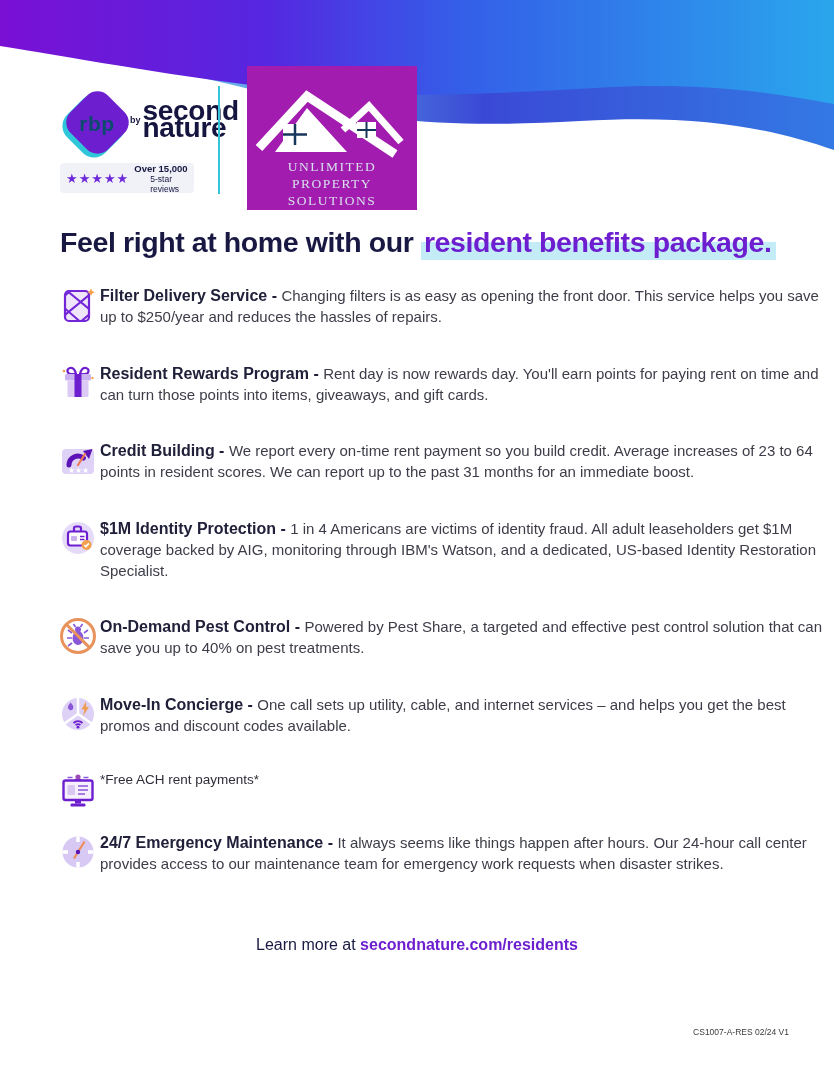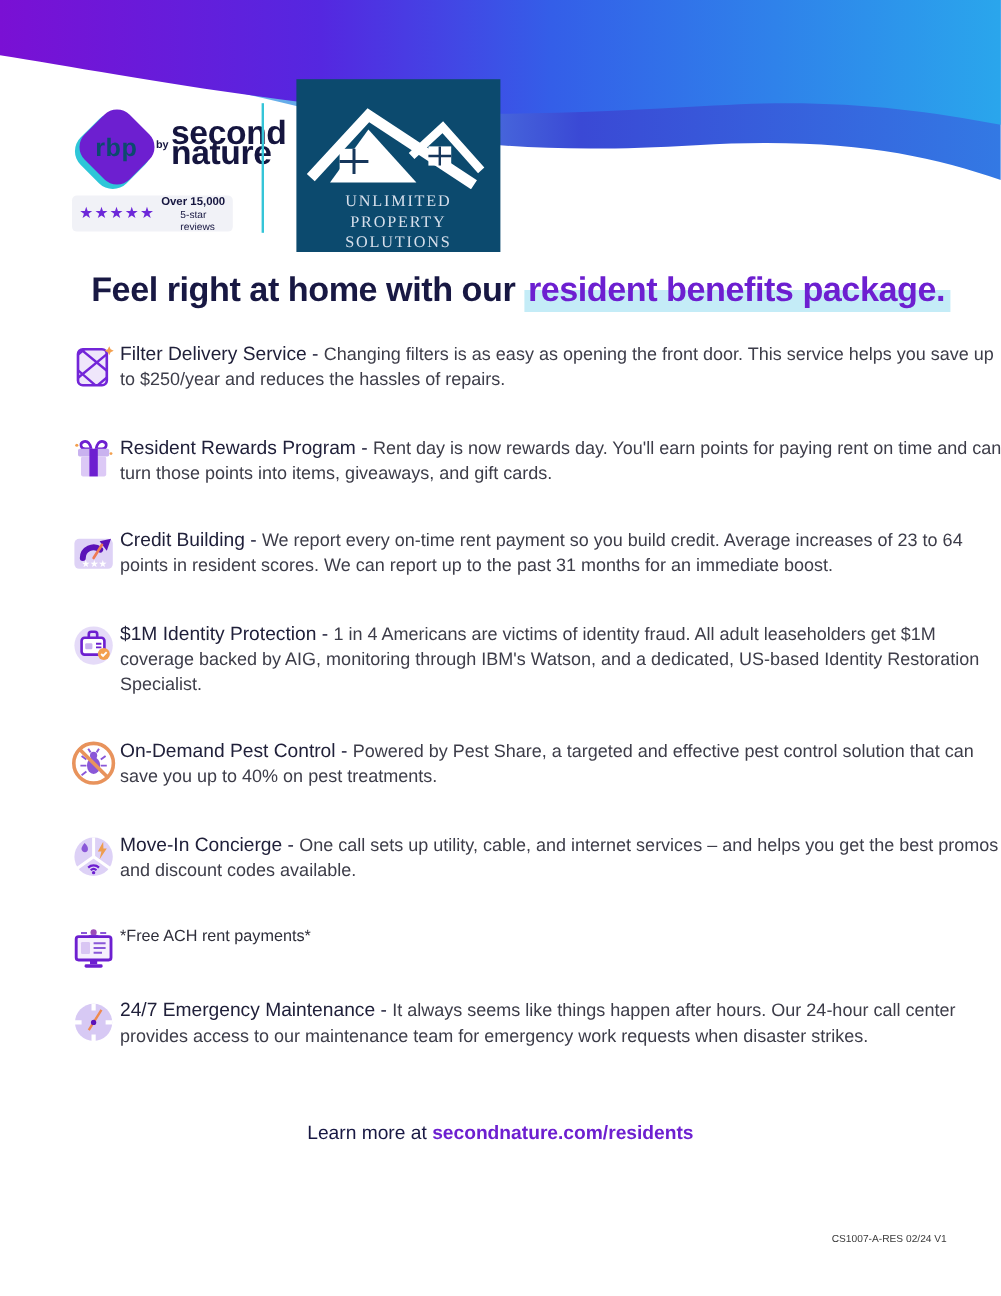--- a/index.html
+++ b/index.html
@@ -18,35 +18,35 @@
   .wm-by{font-size:9px;font-weight:bold;vertical-align:14px;margin-right:2px;}
   .wm-lines{display:inline-block;font-weight:bold;font-size:28px;line-height:17px;letter-spacing:-0.3px;}
   .wm-l2{}
   .rating{position:absolute;left:60px;top:163px;width:134px;height:30px;background:#f1f2f7;
           border-radius:4px;display:flex;align-items:center;padding:0 6px;z-index:2;box-sizing:border-box;}
   .stars{color:#6d28d9;font-size:13px;letter-spacing:1px;margin-right:5px;white-space:nowrap;}
   .rating-l1{font-weight:bold;font-size:9.5px;color:#15153f;line-height:11px;}
   .rating-l2{font-size:8.5px;color:#15153f;line-height:10px;margin-left:16px;}
   .divider{position:absolute;left:218px;top:86px;width:2px;height:108px;background:#35c5d8;z-index:2;}
   
-  .partner{position:absolute;left:247px;top:66px;width:170px;height:144px;background:#0c4a6e;
+  .partner{position:absolute;left:247px;top:66px;width:170px;height:144px;background:#a21caf;
            z-index:2;text-align:center;}
   .partner-text{font-family:"Liberation Serif","DejaVu Serif",serif;color:#d8e0ec;font-size:13.5px;
            letter-spacing:1.5px;line-height:17px;margin-top:-4px;}
   
-  .headline{position:absolute;left:76px;top:226px;z-index:2;font-size:28.5px;font-weight:600;
+  .headline{position:absolute;left:60px;top:226px;z-index:2;font-size:28.5px;font-weight:600;
             color:#181843;letter-spacing:-0.4px;white-space:nowrap;}
   .hl{color:#6d1fd0;font-weight:bold;padding:0 5px 2px 3px;
       background:linear-gradient(to bottom,transparent 46%,#c4ecf7 46%,#c4ecf7 100%);}
   
   .benefits{position:absolute;left:58px;top:285px;z-index:2;}
   .benefit{display:flex;margin-bottom:20.5px;}
   .bicon{flex:0 0 40px;height:40px;margin-right:2px;}
   .btext{width:736px;font-size:15px;line-height:21px;color:#3d3d49;margin-top:0;white-space:pre-wrap;}
-  .bt{font-weight:normal;font-size:16px;color:#20203a;}
+  .bt{font-weight:bold;font-size:16px;color:#20203a;}
   .bn{font-size:13.5px;color:#2e2e3a;line-height:18px;}
   
   .footer{position:absolute;left:0;top:936px;width:834px;text-align:center;z-index:2;
           font-size:16px;color:#181843;font-weight:500;}
   .footer a{color:#6d1fd0;font-weight:bold;text-decoration:none;}
   .doc-code{position:absolute;right:45px;top:1027px;font-size:8.5px;color:#3a3a3a;z-index:2;}
 </style>
 </head>
 <body>
 

